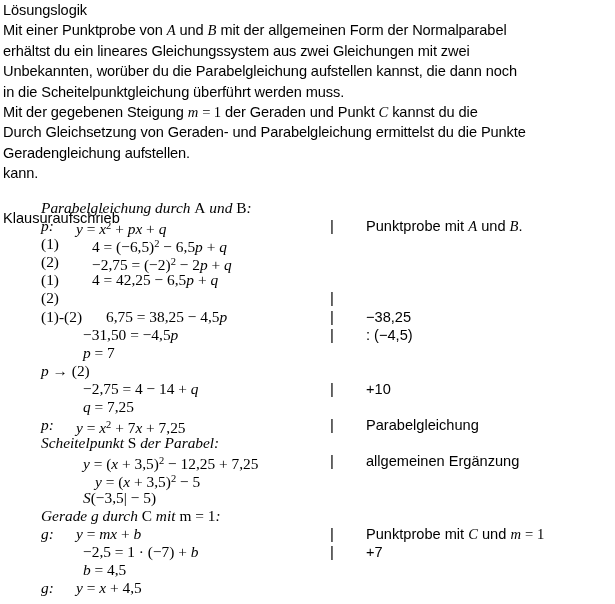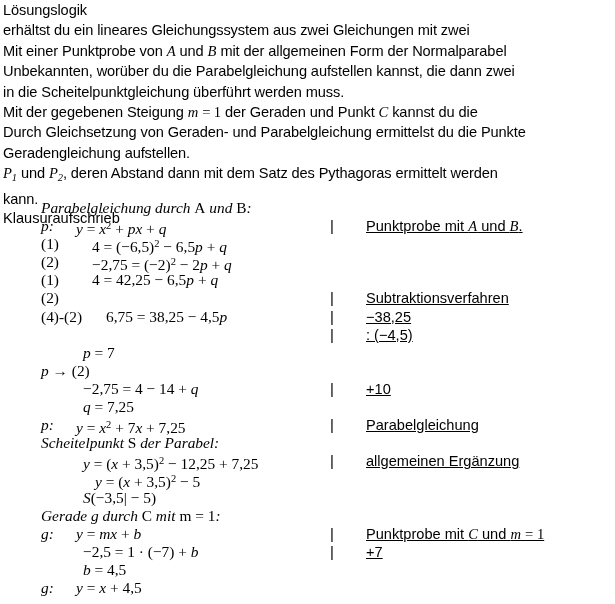--- a/index.html
+++ b/index.html
@@ -112,40 +112,38 @@
   }
   
   .note {
     position: absolute;
     left: 328px;
     top: 0px;
     font-family: "Liberation Sans", sans-serif;
     font-size: 14.6px;
     line-height: 18.1px;
     white-space: nowrap;
-    text-decoration: underline;
   }
   .note .mvs { font-family: "Liberation Serif", serif; font-style: italic; }
   .note .mvsu { font-family: "Liberation Serif", serif; font-style: normal; }
 </style>
 </head>
 <body>
 
 <div class="prose">
 
   <div class="prose-line">Lösungslogik</div>
 
+  <div class="prose-line">Mit einer Punktprobe von <span class="mv">A</span> und <span class="mv">B</span> mit der allgemeinen Form der Normalparabel</div>
   <div class="prose-line">erhältst du ein lineares Gleichungssystem aus zwei Gleichungen mit zwei</div>
-  <div class="prose-line">Mit einer Punktprobe von <span class="mv">A</span> und <span class="mv">B</span> mit der allgemeinen Form der Normalparabel</div>
-  <div class="prose-line">Unbekannten, worüber du die Parabelgleichung aufstellen kannst, die dann zwei</div>
+  <div class="prose-line">Unbekannten, worüber du die Parabelgleichung aufstellen kannst, die dann noch</div>
   <div class="prose-line">in die Scheitelpunktgleichung überführt werden muss.</div>
   <div class="prose-line">Mit der gegebenen Steigung <span class="mv">m</span> <span class="mvu">= 1</span> der Geraden und Punkt <span class="mv">C</span> kannst du die</div>
   <div class="prose-line">Durch Gleichsetzung von Geraden- und Parabelgleichung ermittelst du die Punkte</div>
   <div class="prose-line">Geradengleichung aufstellen.</div>
-  <div class="prose-line"><span class="mv">P<span class="sub">1</span></span> und <span class="mv">P<span class="sub">2</span></span>, deren Abstand dann mit dem Satz des Pythagoras ermittelt werden</div>
   <div class="prose-line">kann.</div>
 </div>
 
 <div class="klausur">Klausuraufschrieb</div>
 
 <div class="work">
 
   <div class="row">
     <span class="caption">Parabelgleichung durch <span class="up">A</span> und <span class="up">B</span>:</span>
   </div>
@@ -168,31 +166,31 @@
   </div>
 
   <div class="row">
     <span class="lbl num">(1)</span>
     <span class="eq" style="left:54px">4 = 42,25 − 6,5<i>p</i> + <i>q</i></span>
   </div>
 
   <div class="row">
     <span class="lbl num">(2)</span>
     <span class="pipe">|</span>
-    <span class="note">Subtraktionsverfahren</span>
-  </div>
-
-  <div class="row">
-    <span class="lbl num">(4)-(2)</span>
+  </div>
+
+  <div class="row">
+    <span class="lbl num">(1)-(2)</span>
     <span class="eq" style="left:68px">6,75 = 38,25 − 4,5<i>p</i></span>
     <span class="pipe">|</span>
     <span class="note">−38,25</span>
   </div>
 
   <div class="row">
+    <span class="eq" style="left:45px">−31,50 = −4,5<i>p</i></span>
     <span class="pipe">|</span>
     <span class="note">: (−4,5)</span>
   </div>
 
   <div class="row">
     <span class="eq" style="left:45px"><i>p</i> = 7</span>
   </div>
 
   <div class="row">
     <span class="lbl it">p <span style="font-style:normal">→ (2)</span></span>

